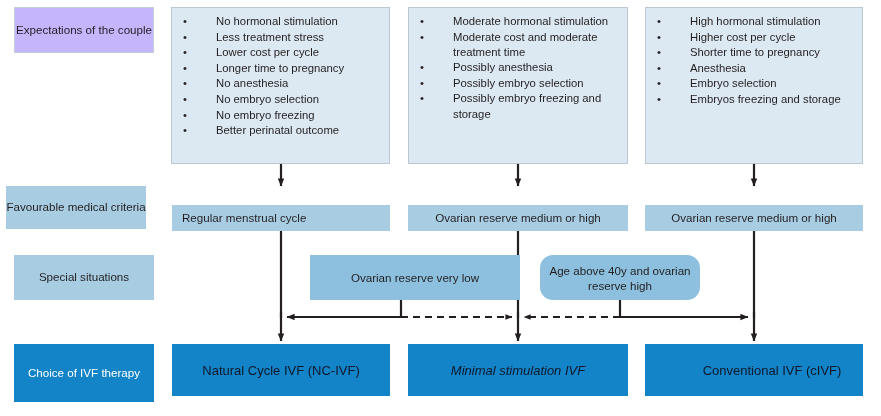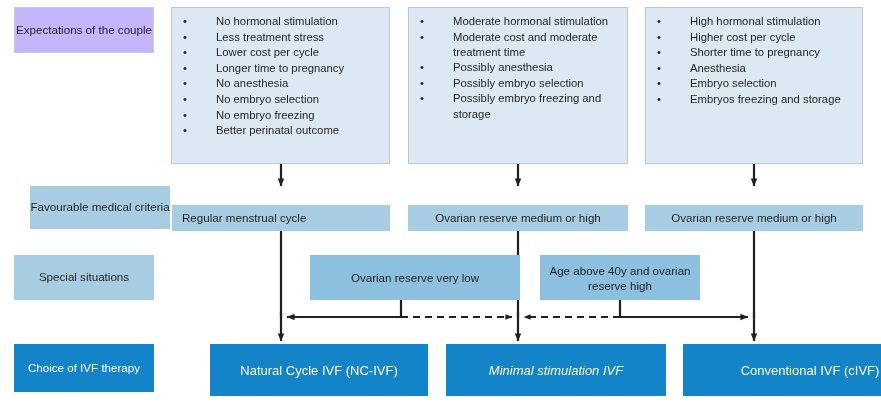--- a/index.html
+++ b/index.html
@@ -29,21 +29,21 @@
         font-size:11.6px;color:#231f20;line-height:14px;margin-top:16px;}
   .crit.l{justify-content:flex-start;padding-left:10px;}
   .crit.c{justify-content:center;}
 
   
   .spec{background:#8cc0de;display:flex;align-items:center;justify-content:center;
         text-align:center;font-size:11.6px;color:#231f20;line-height:15px;}
 
   
   .ther{background:#1384c8;display:flex;align-items:center;justify-content:center;
-        text-align:center;color:#fef9c3;font-size:13px;line-height:17px;margin-left:38px;}
+        text-align:center;color:#0f172a;font-size:13px;line-height:17px;}
 
   
   #wires{position:absolute;left:0;top:0;width:881px;height:416px;pointer-events:none;}
 </style>
 </head>
 <body>
 
 <div id="stage">
 
   <svg id="wires" viewBox="0 0 881 416" xmlns="http://www.w3.org/2000/svg">
@@ -76,25 +76,25 @@
 
     <line x1="620" y1="300" x2="620" y2="317" stroke="#231f20" stroke-width="2.2"></line>
 
     <line x1="620" y1="317" x2="524" y2="317" stroke="#231f20" stroke-width="2.2" stroke-dasharray="7,5" marker-end="url(#ahs)"></line>
 
     <line x1="620" y1="317" x2="748" y2="317" stroke="#231f20" stroke-width="2.2" marker-end="url(#ah)"></line>
   </svg>
 
   <div class="box lab lab-top" style="left:14px;top:7px;width:140px;height:46px;">Expectations of the couple</div>
 
-  <div class="box lab lab-mid" style="left:30px;top:186px;width:140px;height:43px;">Favourable medical criteria</div>
+  <div class="box lab lab-mid" style="left:6px;top:186px;width:140px;height:43px;">Favourable medical criteria</div>
 
   <div class="box lab lab-mid" style="left:14px;top:255px;width:140px;height:45px;">Special situations</div>
 
-  <div class="box lab lab-bot" style="left:14px;top:344px;width:140px;height:48px;">Choice of IVF therapy</div>
+  <div class="box lab lab-bot" style="left:14px;top:344px;width:140px;height:58px;">Choice of IVF therapy</div>
 
   <div class="box exp-box" style="left:171px;top:7px;width:219px;height:157px;">
     <ul>
       <li><span class="bu">•</span><span>No hormonal stimulation</span></li>
       <li><span class="bu">•</span><span>Less treatment stress</span></li>
       <li><span class="bu">•</span><span>Lower cost per cycle</span></li>
       <li><span class="bu">•</span><span>Longer time to pregnancy</span></li>
       <li><span class="bu">•</span><span>No anesthesia</span></li>
       <li><span class="bu">•</span><span>No embryo selection</span></li>
       <li><span class="bu">•</span><span>No embryo freezing</span></li>
@@ -130,15 +130,15 @@
       <li><span class="bu">•</span><span>Embryos freezing and storage</span></li>
     </ul>
   </div>
 
   <div class="box crit c" style="left:645px;top:189px;width:218px;height:26px;">Ovarian reserve medium or high</div>
 
   <div class="box ther" style="left:645px;top:344px;width:218px;height:52px;padding-left:36px;">Conventional IVF (cIVF)</div>
 
   <div class="box spec" style="left:310px;top:255px;width:210px;height:45px;">Ovarian reserve very low</div>
 
-  <div class="box spec" style="left:540px;top:255px;width:160px;height:45px;">Age above 40y and ovarian reserve high</div>
+  <div class="box spec" style="left:540px;top:255px;width:160px;height:45px;border-radius:13px;">Age above 40y and ovarian reserve high</div>
 
 </div>
 
 </body></html>

